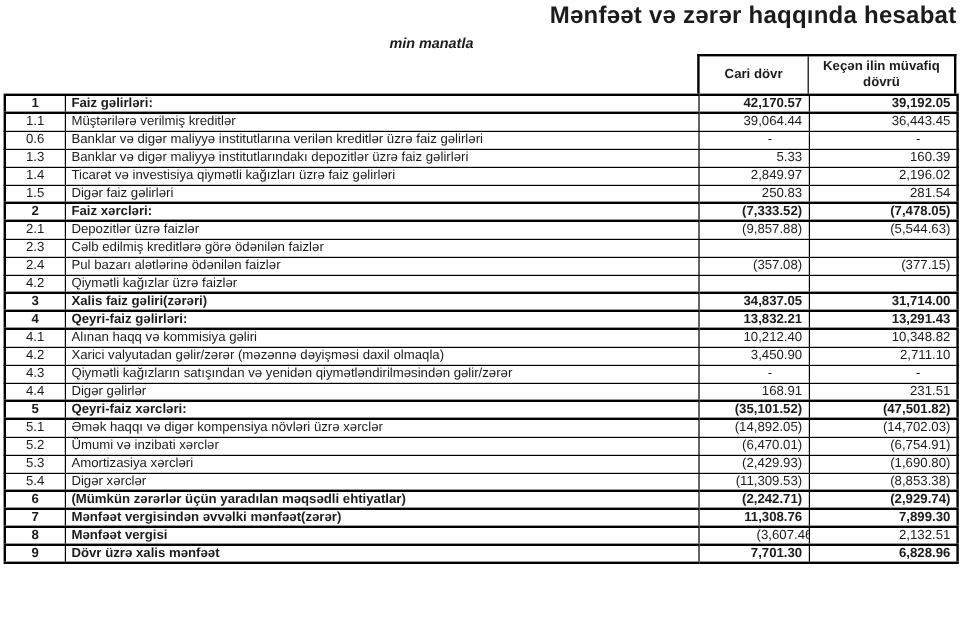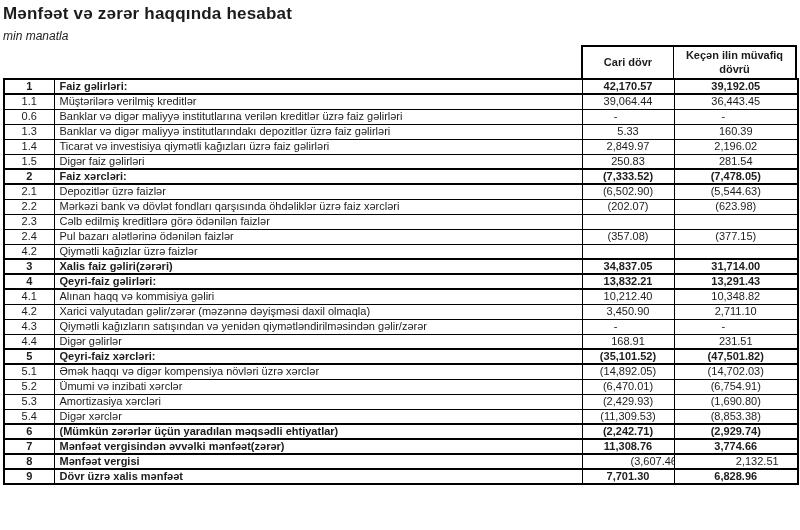--- a/index.html
+++ b/index.html
@@ -6,31 +6,31 @@
   html, body {
     width: 800px; height: 530px;
     background: #ffffff;
     overflow: hidden;
     font-family: "Liberation Sans", "DejaVu Sans", sans-serif;
     color: #1c1c1c;
   }
   .page { padding: 5px 3px 0 3px; }
 
   .title {
-    text-align: left;
-    font-weight: bold;
-    font-size: 17px;
+    text-align: right;
+    font-weight: bold;
+    font-size: 20px;
     line-height: 17px;
     letter-spacing: 0.2px;
   }
   .unit-note {
-    text-align: left;
+    text-align: center;
     padding-right: 81px;
     font-style: italic;
-    font-weight: normal;
+    font-weight: bold;
     font-size: 12px;
     line-height: 14px;
     margin-top: 7px;
   }
 
   
   .col-header {
     margin-left: 578px;
     width: 216px;
     height: 33px;
@@ -62,21 +62,21 @@
     border: 1px solid #000;
     height: 15px;
     font-size: 11px;
     line-height: 13px;
     padding: 0 5px;
     white-space: nowrap;
     overflow: hidden;
     vertical-align: middle;
   }
   td.num { text-align: center; padding: 0 2px; }
-  td.val { text-align: center; }
+  td.val { text-align: right; }
   td.val.dash { padding-right: 30px; }
   tr.section td {
     font-weight: bold;
     border-top: 2px solid #000;
     border-bottom: 2px solid #000;
   }
   tr.section td.reg { font-weight: normal; padding-left: 48px; }
 </style>
 </head>
 <body>
@@ -136,28 +136,22 @@
         </tr>
         <tr class="section">
           <td class="num">2</td>
           <td class="lbl">Faiz xərcləri:</td>
           <td class="val">(7,333.52)</td>
           <td class="val">(7,478.05)</td>
         </tr>
         <tr>
           <td class="num">2.1</td>
           <td class="lbl">Depozitlər üzrə faizlər</td>
-          <td class="val">(6,502.90)</td>
+          <td class="val">(9,857.88)</td>
           <td class="val">(5,544.63)</td>
-        </tr>
-        <tr>
-          <td class="num">2.2</td>
-          <td class="lbl">Mərkəzi bank və dövlət fondları qarşısında öhdəliklər üzrə faiz xərcləri</td>
-          <td class="val">(202.07)</td>
-          <td class="val">(623.98)</td>
         </tr>
         <tr>
           <td class="num">2.3</td>
           <td class="lbl">Cəlb edilmiş kreditlərə görə ödənilən faizlər</td>
           <td class="val"></td>
           <td class="val"></td>
         </tr>
         <tr>
           <td class="num">2.4</td>
           <td class="lbl">Pul bazarı alətlərinə ödənilən faizlər</td>
@@ -239,21 +233,21 @@
         <tr class="section">
           <td class="num">6</td>
           <td class="lbl">(Mümkün zərərlər üçün yaradılan məqsədli ehtiyatlar)</td>
           <td class="val">(2,242.71)</td>
           <td class="val">(2,929.74)</td>
         </tr>
         <tr class="section">
           <td class="num">7</td>
           <td class="lbl">Mənfəət vergisindən əvvəlki mənfəət(zərər)</td>
           <td class="val">11,308.76</td>
-          <td class="val">3,774.66</td>
+          <td class="val">7,899.30</td>
         </tr>
         <tr class="section">
           <td class="num">8</td>
           <td class="lbl">Mənfəət vergisi</td>
           <td class="val reg">(3,607.46)</td>
           <td class="val reg">2,132.51</td>
         </tr>
         <tr class="section">
           <td class="num">9</td>
           <td class="lbl">Dövr üzrə xalis mənfəət</td>

